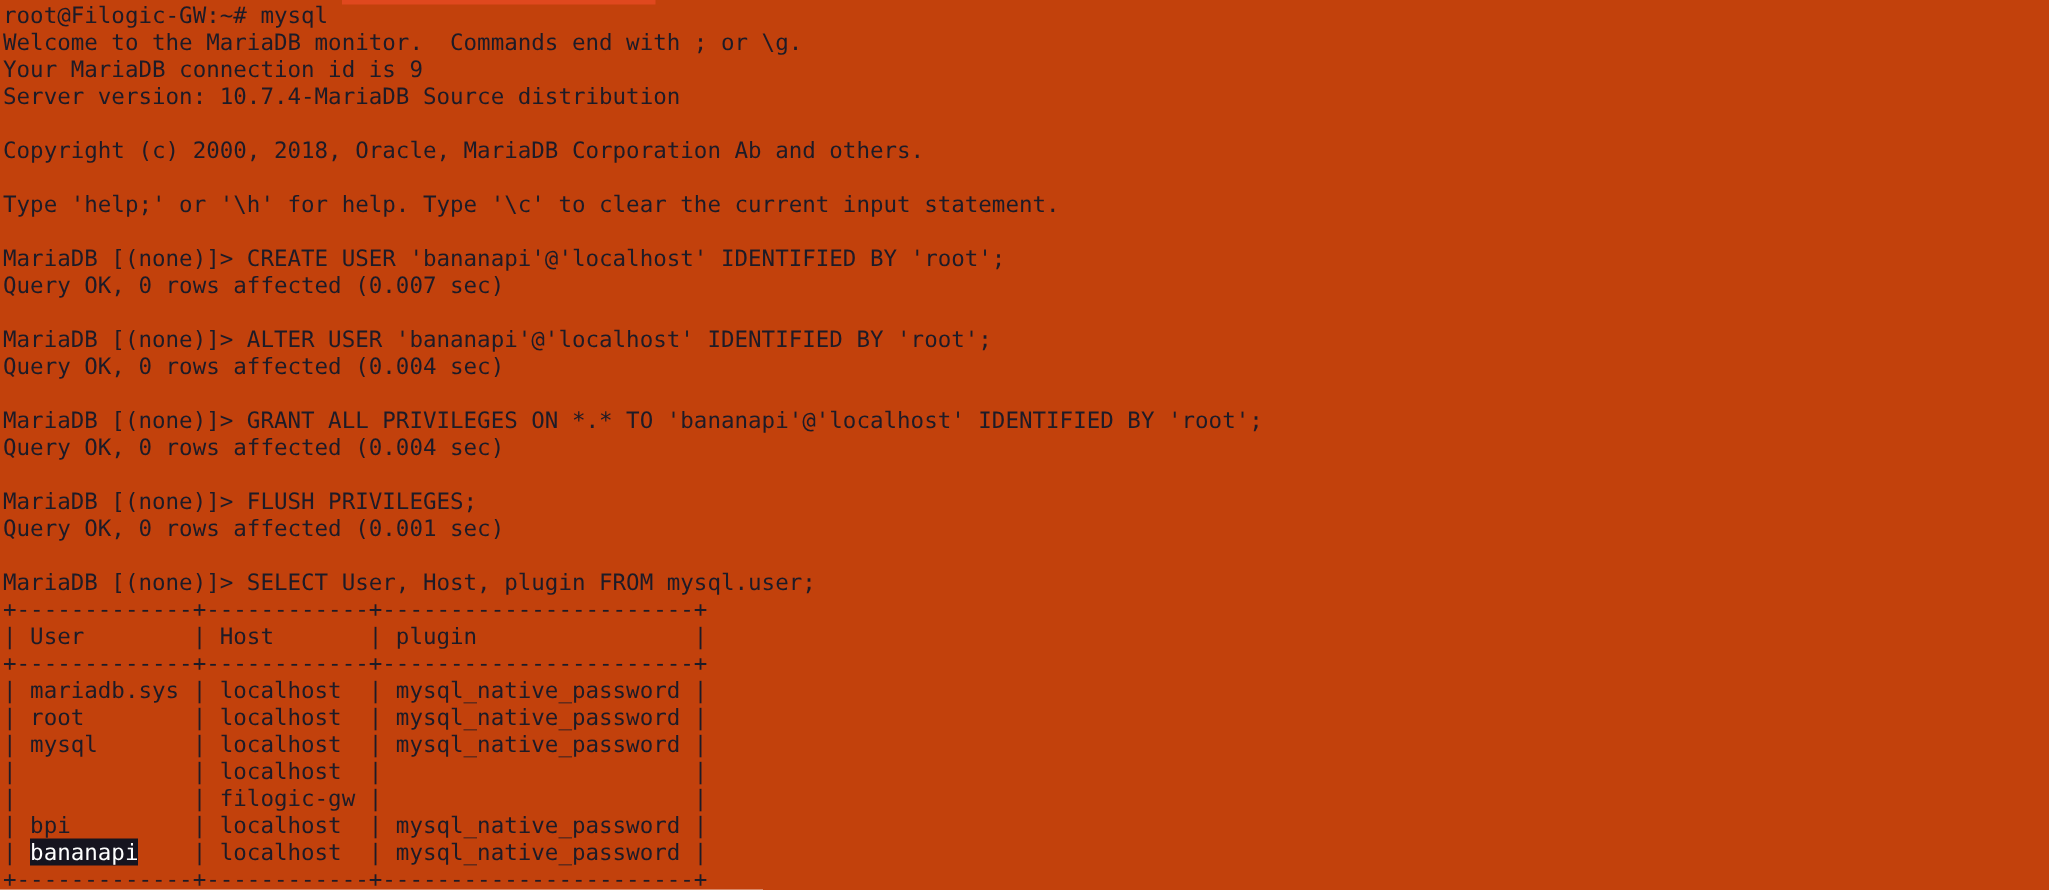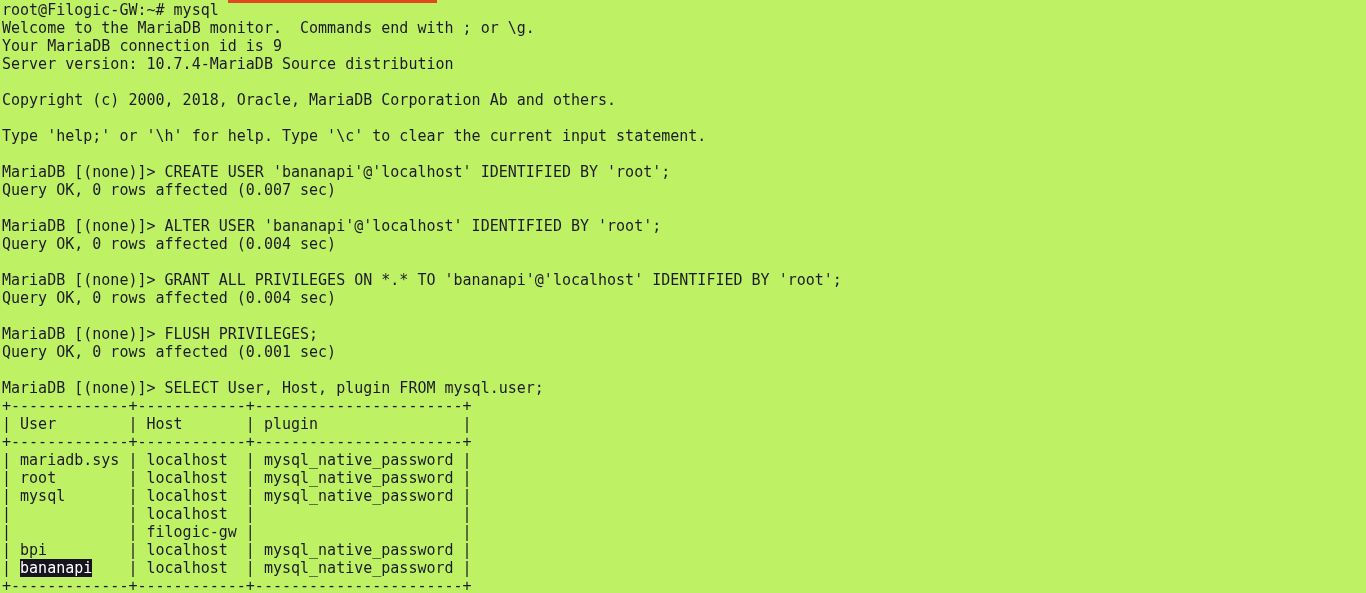--- a/index.html
+++ b/index.html
@@ -42,16 +42,16 @@
 
   .sel {
     background: var(--sel-bg, #16141f);
     color: var(--sel-fg, #ffffff);
     margin-top: 36px;
   }
 </style>
 </head>
 <body>
 
-<div class="terminal" style="background: #bef264; color: rgb(29, 27, 39);">
+<div class="terminal" style="background: #c2410c; color: rgb(29, 27, 39);">
   <div class="top-accent-bar" style="background: rgb(224, 72, 30);"></div>
   <pre class="screen"><div class="line"><span>root@Filogic-GW:~# mysql</span></div><div class="line bold"><span>Welcome to the MariaDB monitor.  Commands end with ; or \g.</span></div><div class="line bold"><span>Your MariaDB connection id is 9</span></div><div class="line bold"><span>Server version: 10.7.4-MariaDB Source distribution</span></div><div class="line"><span></span></div><div class="line bold"><span>Copyright (c) 2000, 2018, Oracle, MariaDB Corporation Ab and others.</span></div><div class="line"><span></span></div><div class="line bold"><span>Type 'help;' or '\h' for help. Type '\c' to clear the current input statement.</span></div><div class="line"><span></span></div><div class="line"><span>MariaDB [(none)]&gt; CREATE USER 'bananapi'@'localhost' IDENTIFIED BY 'root';</span></div><div class="line bold"><span>Query OK, 0 rows affected (0.007 sec)</span></div><div class="line"><span></span></div><div class="line"><span>MariaDB [(none)]&gt; ALTER USER 'bananapi'@'localhost' IDENTIFIED BY 'root';</span></div><div class="line bold"><span>Query OK, 0 rows affected (0.004 sec)</span></div><div class="line"><span></span></div><div class="line"><span>MariaDB [(none)]&gt; GRANT ALL PRIVILEGES ON *.* TO 'bananapi'@'localhost' IDENTIFIED BY 'root';</span></div><div class="line bold"><span>Query OK, 0 rows affected (0.004 sec)</span></div><div class="line"><span></span></div><div class="line"><span>MariaDB [(none)]&gt; FLUSH PRIVILEGES;</span></div><div class="line bold"><span>Query OK, 0 rows affected (0.001 sec)</span></div><div class="line"><span></span></div><div class="line"><span>MariaDB [(none)]&gt; SELECT User, Host, plugin FROM mysql.user;</span></div><div class="line"><span>+-------------+------------+-----------------------+</span></div><div class="line"><span>| User        | Host       | plugin                |</span></div><div class="line"><span>+-------------+------------+-----------------------+</span></div><div class="line"><span>| mariadb.sys | localhost  | mysql_native_password |</span></div><div class="line"><span>| root        | localhost  | mysql_native_password |</span></div><div class="line"><span>| mysql       | localhost  | mysql_native_password |</span></div><div class="line"><span>|             | localhost  |                       |</span></div><div class="line"><span>|             | filogic-gw |                       |</span></div><div class="line"><span>| bpi         | localhost  | mysql_native_password |</span></div><div class="line"><span>| </span><span class="sel">bananapi</span><span>    | localhost  | mysql_native_password |</span></div><div class="line"><span>+-------------+------------+-----------------------+</span></div></pre>
 </div>
 
 </body></html>

